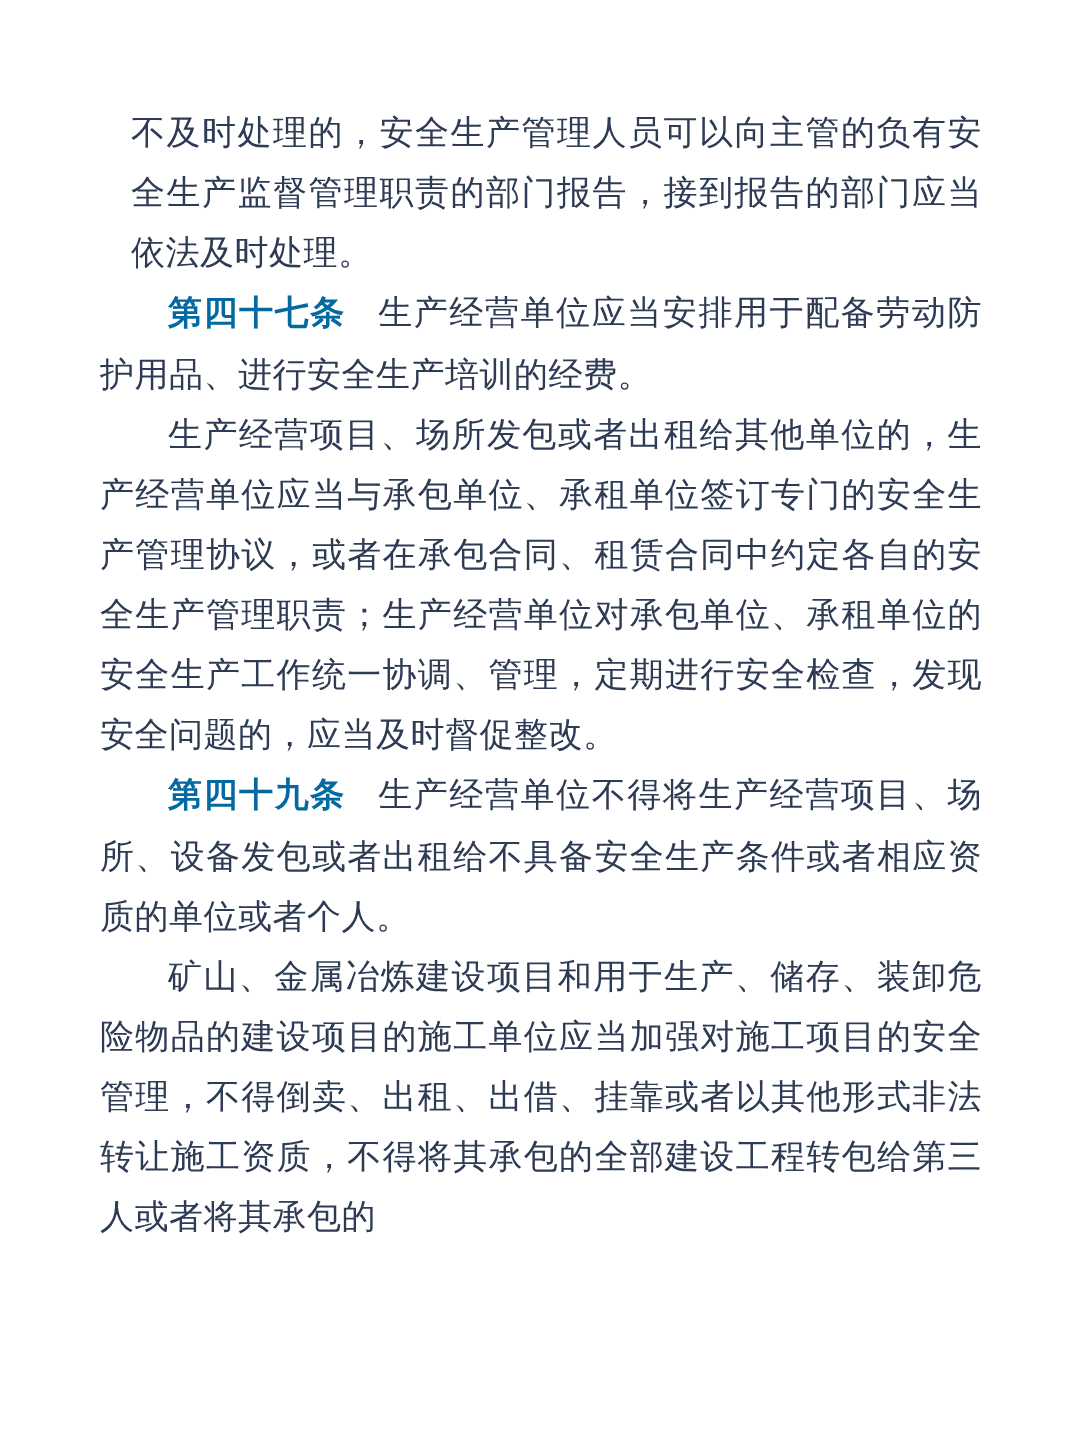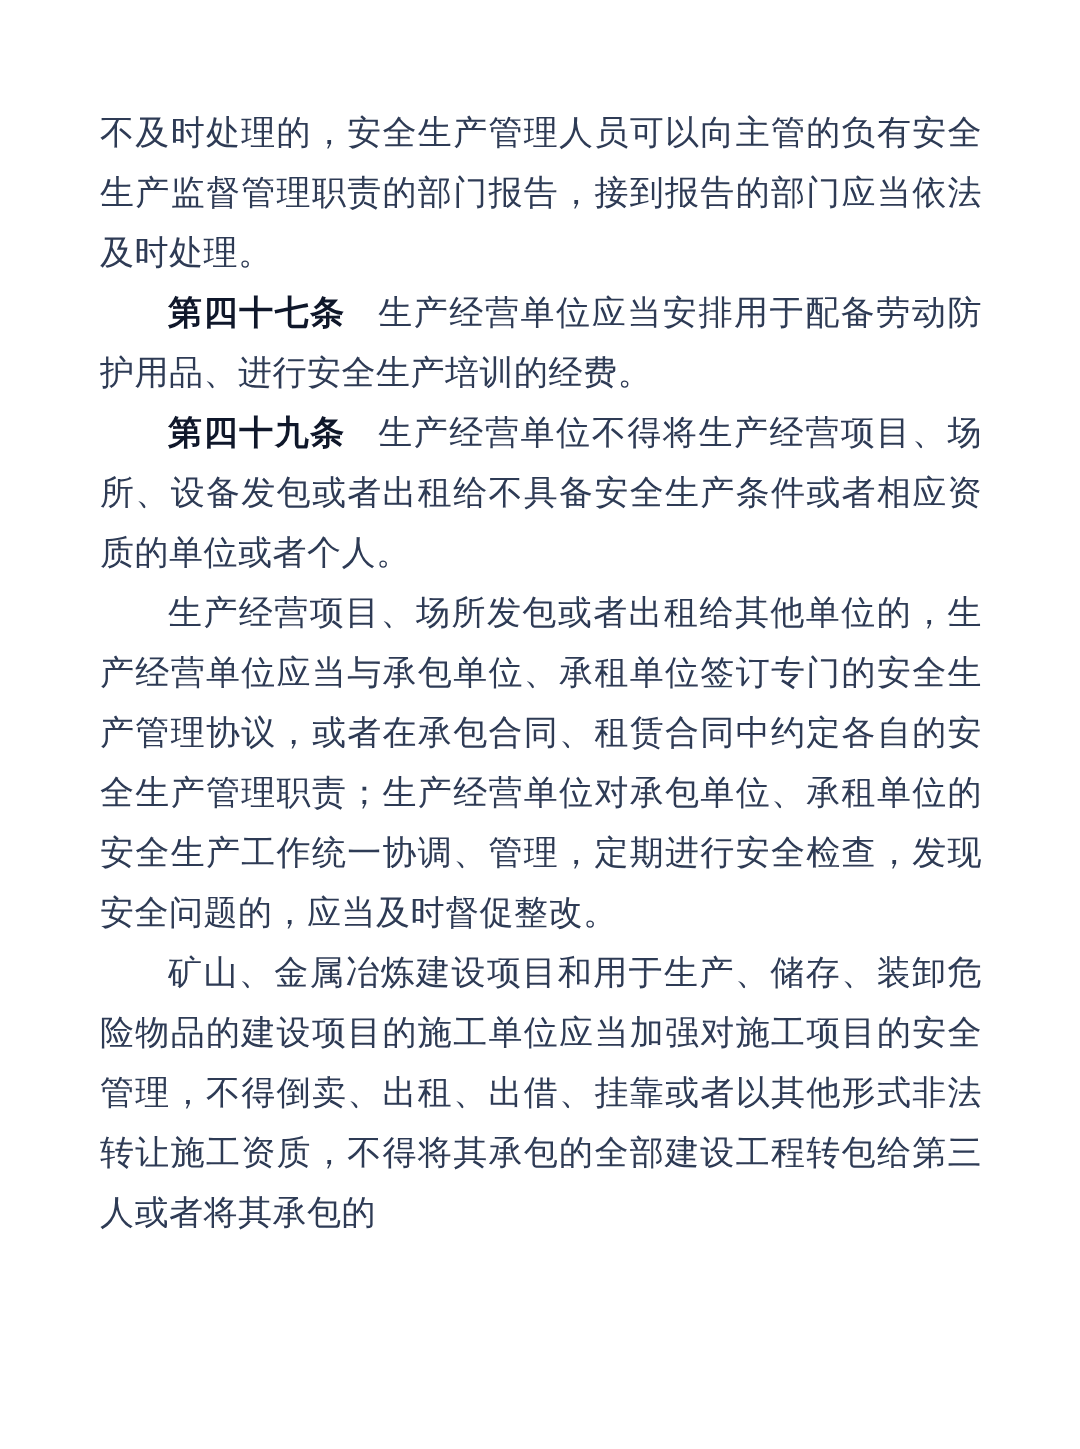--- a/index.html
+++ b/index.html
@@ -24,43 +24,44 @@
     text-align: justify;
     letter-spacing: 0.5px;
   }
   .doc-body p.paragraph {
     margin: 0;
     padding: 0;
     text-indent: 2em;
   }
   .doc-body p.paragraph.no-indent {
     text-indent: 0;
+    margin-left: 31px;
   }
   .article {
-    font-family: Liberation Serif, serif;
+    font-family: Liberation Mono, monospace;
     font-weight: 700;
-    color: #0f172a;
+    color: #0369a1;
     margin-right: 0.95em;
   }
   .article:empty {
     display: none;
     margin-right: 0;
   }
 </style>
 </head>
 <body>
 
 <div class="page">
   <div class="doc-body">
 
     <p class="paragraph no-indent"><span>不及时处理的，安全生产管理人员可以向主管的负有安全生产监督管理职责的部门报告，接到报告的部门应当依法及时处理。</span></p>
 
     <p class="paragraph"><span class="article">第四十七条</span><span>生产经营单位应当安排用于配备劳动防护用品、进行安全生产培训的经费。</span></p>
 
 
+    <p class="paragraph"><span>生产经营项目、场所发包或者出租给其他单位的，生产经营单位应当与承包单位、承租单位签订专门的安全生产管理协议，或者在承包合同、租赁合同中约定各自的安全生产管理职责；生产经营单位对承包单位、承租单位的安全生产工作统一协调、管理，定期进行安全检查，发现安全问题的，应当及时督促整改。</span></p>
+
     <p class="paragraph"><span class="article">第四十九条</span><span>生产经营单位不得将生产经营项目、场所、设备发包或者出租给不具备安全生产条件或者相应资质的单位或者个人。</span></p>
-
-    <p class="paragraph"><span>生产经营项目、场所发包或者出租给其他单位的，生产经营单位应当与承包单位、承租单位签订专门的安全生产管理协议，或者在承包合同、租赁合同中约定各自的安全生产管理职责；生产经营单位对承包单位、承租单位的安全生产工作统一协调、管理，定期进行安全检查，发现安全问题的，应当及时督促整改。</span></p>
 
     <p class="paragraph"><span>矿山、金属冶炼建设项目和用于生产、储存、装卸危险物品的建设项目的施工单位应当加强对施工项目的安全管理，不得倒卖、出租、出借、挂靠或者以其他形式非法转让施工资质，不得将其承包的全部建设工程转包给第三人或者将其承包的</span></p>
 
   </div>
 </div>
 
 </body></html>

